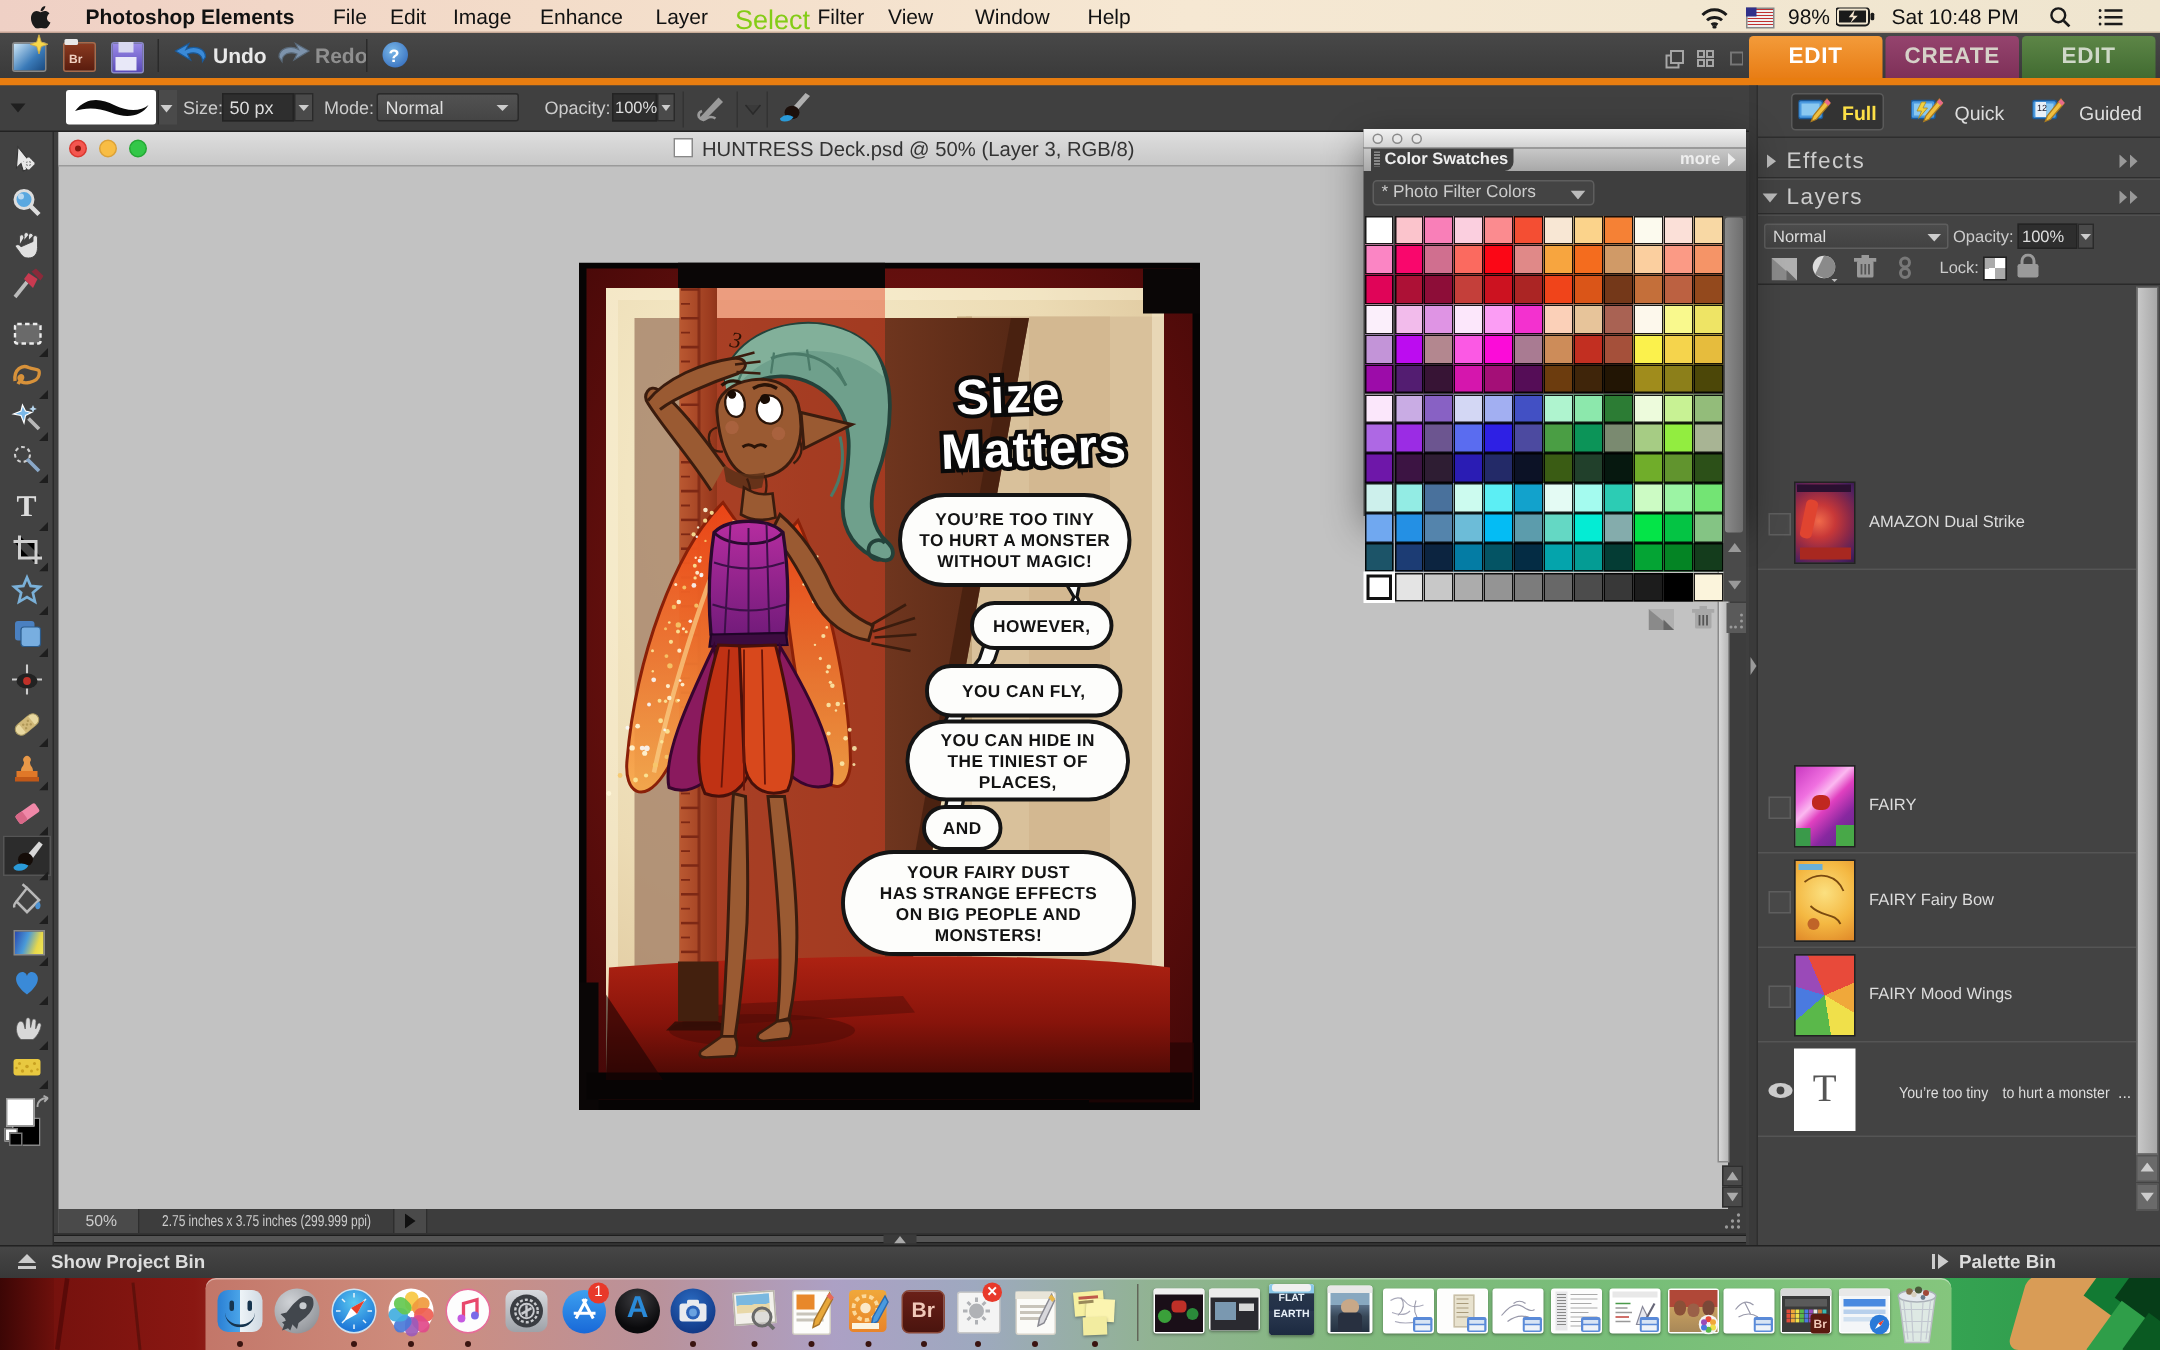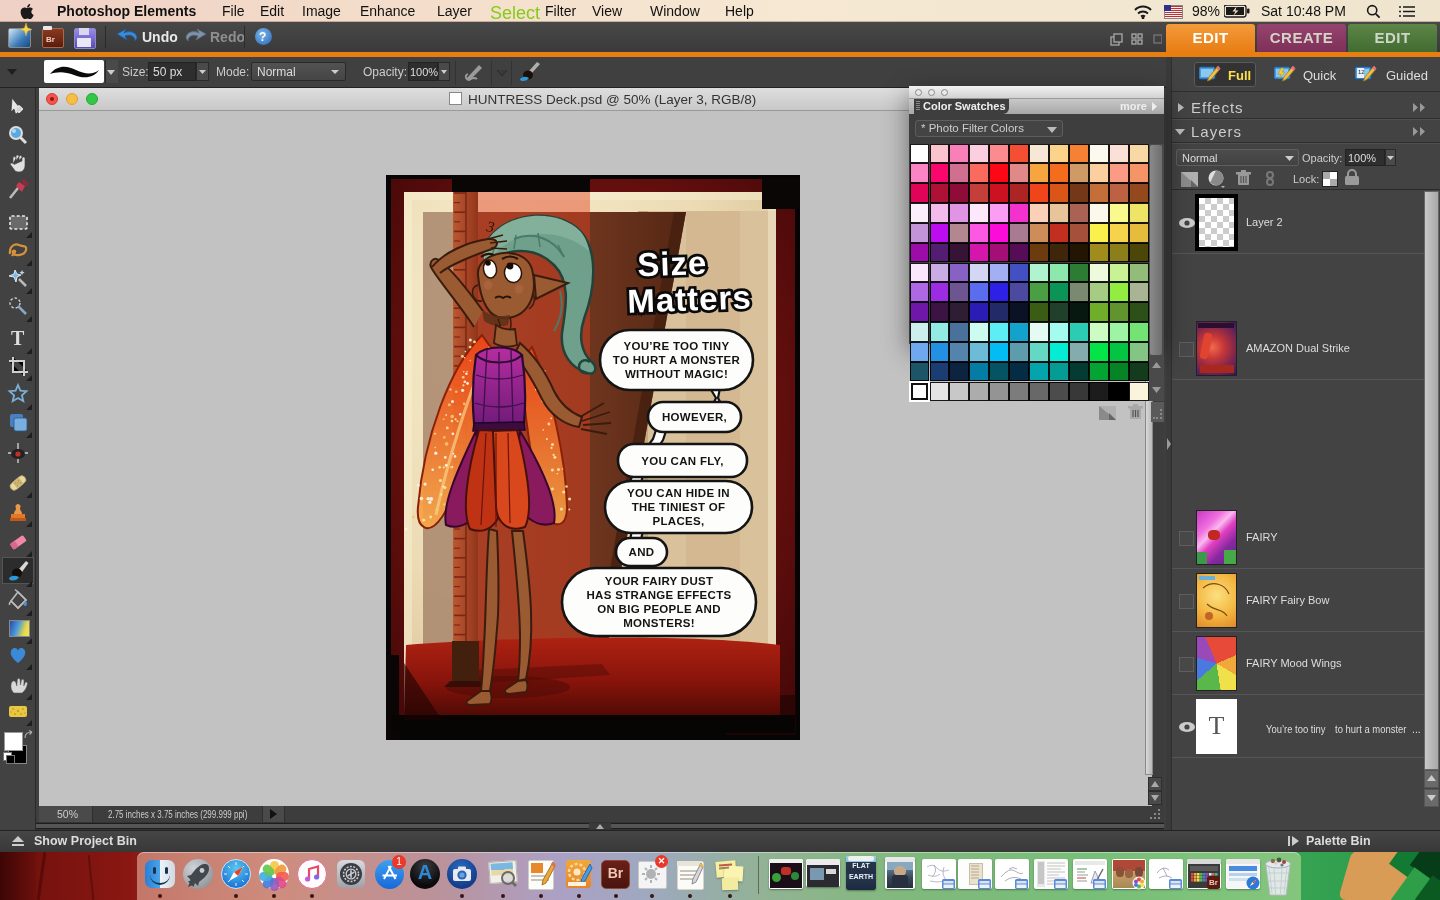--- a/index.html
+++ b/index.html
@@ -621,29 +621,20 @@
         <circle cx="6" cy="12" r="3"></circle>
       </g>
     </svg>
 <div class="t" style="left:1293px;top:173px;font-size:11px;color:#ccc;">Lock:</div>
 <div class="ab" style="left:1322px;top:171px;width:14px;height:14px;background:conic-gradient(#fff 0 25%,#aaa 0 50%,#fff 0 75%,#aaa 0);border:1px solid #222;"></div>
 <svg class="ab" style="left:1344px;top:169px" width="16" height="17">
       <rect x="1" y="7" width="14" height="9" rx="1.5" fill="#9a9a9a"></rect>
       <path d="M4 7 v-2 a4 4 0 0 1 8 0 v2" fill="none" stroke="#9a9a9a" stroke-width="2"></path>
     </svg>
 <div class="ab" style="left:1172px;top:189px;width:268px;height:1px;background:#2a2a2a;"></div>
-<div class="ab" style="left:1172px;top:191px;width:252px;height:63px;border-bottom:1px solid #555;box-sizing:border-box;overflow:hidden;">
-      <svg class="ab" style="left:6px;top:26px" width="18" height="12">
-        <ellipse cx="9" cy="6" rx="8" ry="5" fill="#ccc"></ellipse>
-        <circle cx="9" cy="6" r="2.6" fill="#444"></circle>
-      </svg>
-      <div class="ab" style="left:23px;top:3px;width:43px;height:57px;background:#000;"></div>
-      <div class="ab" style="left:27px;top:7px;width:35px;height:49px;background:#fff;background-image:linear-gradient(45deg,#ccc 25%,transparent 25%,transparent 75%,#ccc 75%),linear-gradient(45deg,#ccc 25%,transparent 25%,transparent 75%,#ccc 75%);background-size:12px 12px;background-position:0 0,6px 6px;"></div>
-      <div class="t" style="left:74px;top:25px;font-size:11px;color:#ddd;">Layer 2</div>
-    </div>
     <div class="ab" style="left:1172px;top:317px;width:252px;height:63px;border-bottom:1px solid #555;box-sizing:border-box;overflow:hidden;">
       <div class="ab" style="left:7px;top:25px;width:13px;height:13px;border:1px solid #5e5e5e;background:#484848;"></div>
       <div class="ab" style="left:24px;top:4px;width:41px;height:55px;background:radial-gradient(circle at 40% 48%,#f06a4a 0%,#c83838 30%,#8a2848 58%,#4a2060 85%,#38184a 100%);border:1px solid #222;box-sizing:border-box;"></div>
       <div class="ab" style="left:26px;top:6px;width:36px;height:5px;background:#2a1030;"></div>
       <div class="ab" style="left:30px;top:16px;width:8px;height:26px;background:#e04430;transform:rotate(12deg);border-radius:3px;"></div>
       <div class="ab" style="left:28px;top:48px;width:34px;height:8px;background:#a82820;"></div>
       <div class="t" style="left:74px;top:25px;font-size:11px;color:#ddd;">AMAZON Dual Strike</div>
     </div>
     <div class="ab" style="left:1172px;top:506px;width:252px;height:63px;border-bottom:1px solid #555;box-sizing:border-box;overflow:hidden;">
       <div class="ab" style="left:7px;top:25px;width:13px;height:13px;border:1px solid #5e5e5e;background:#484848;"></div>

